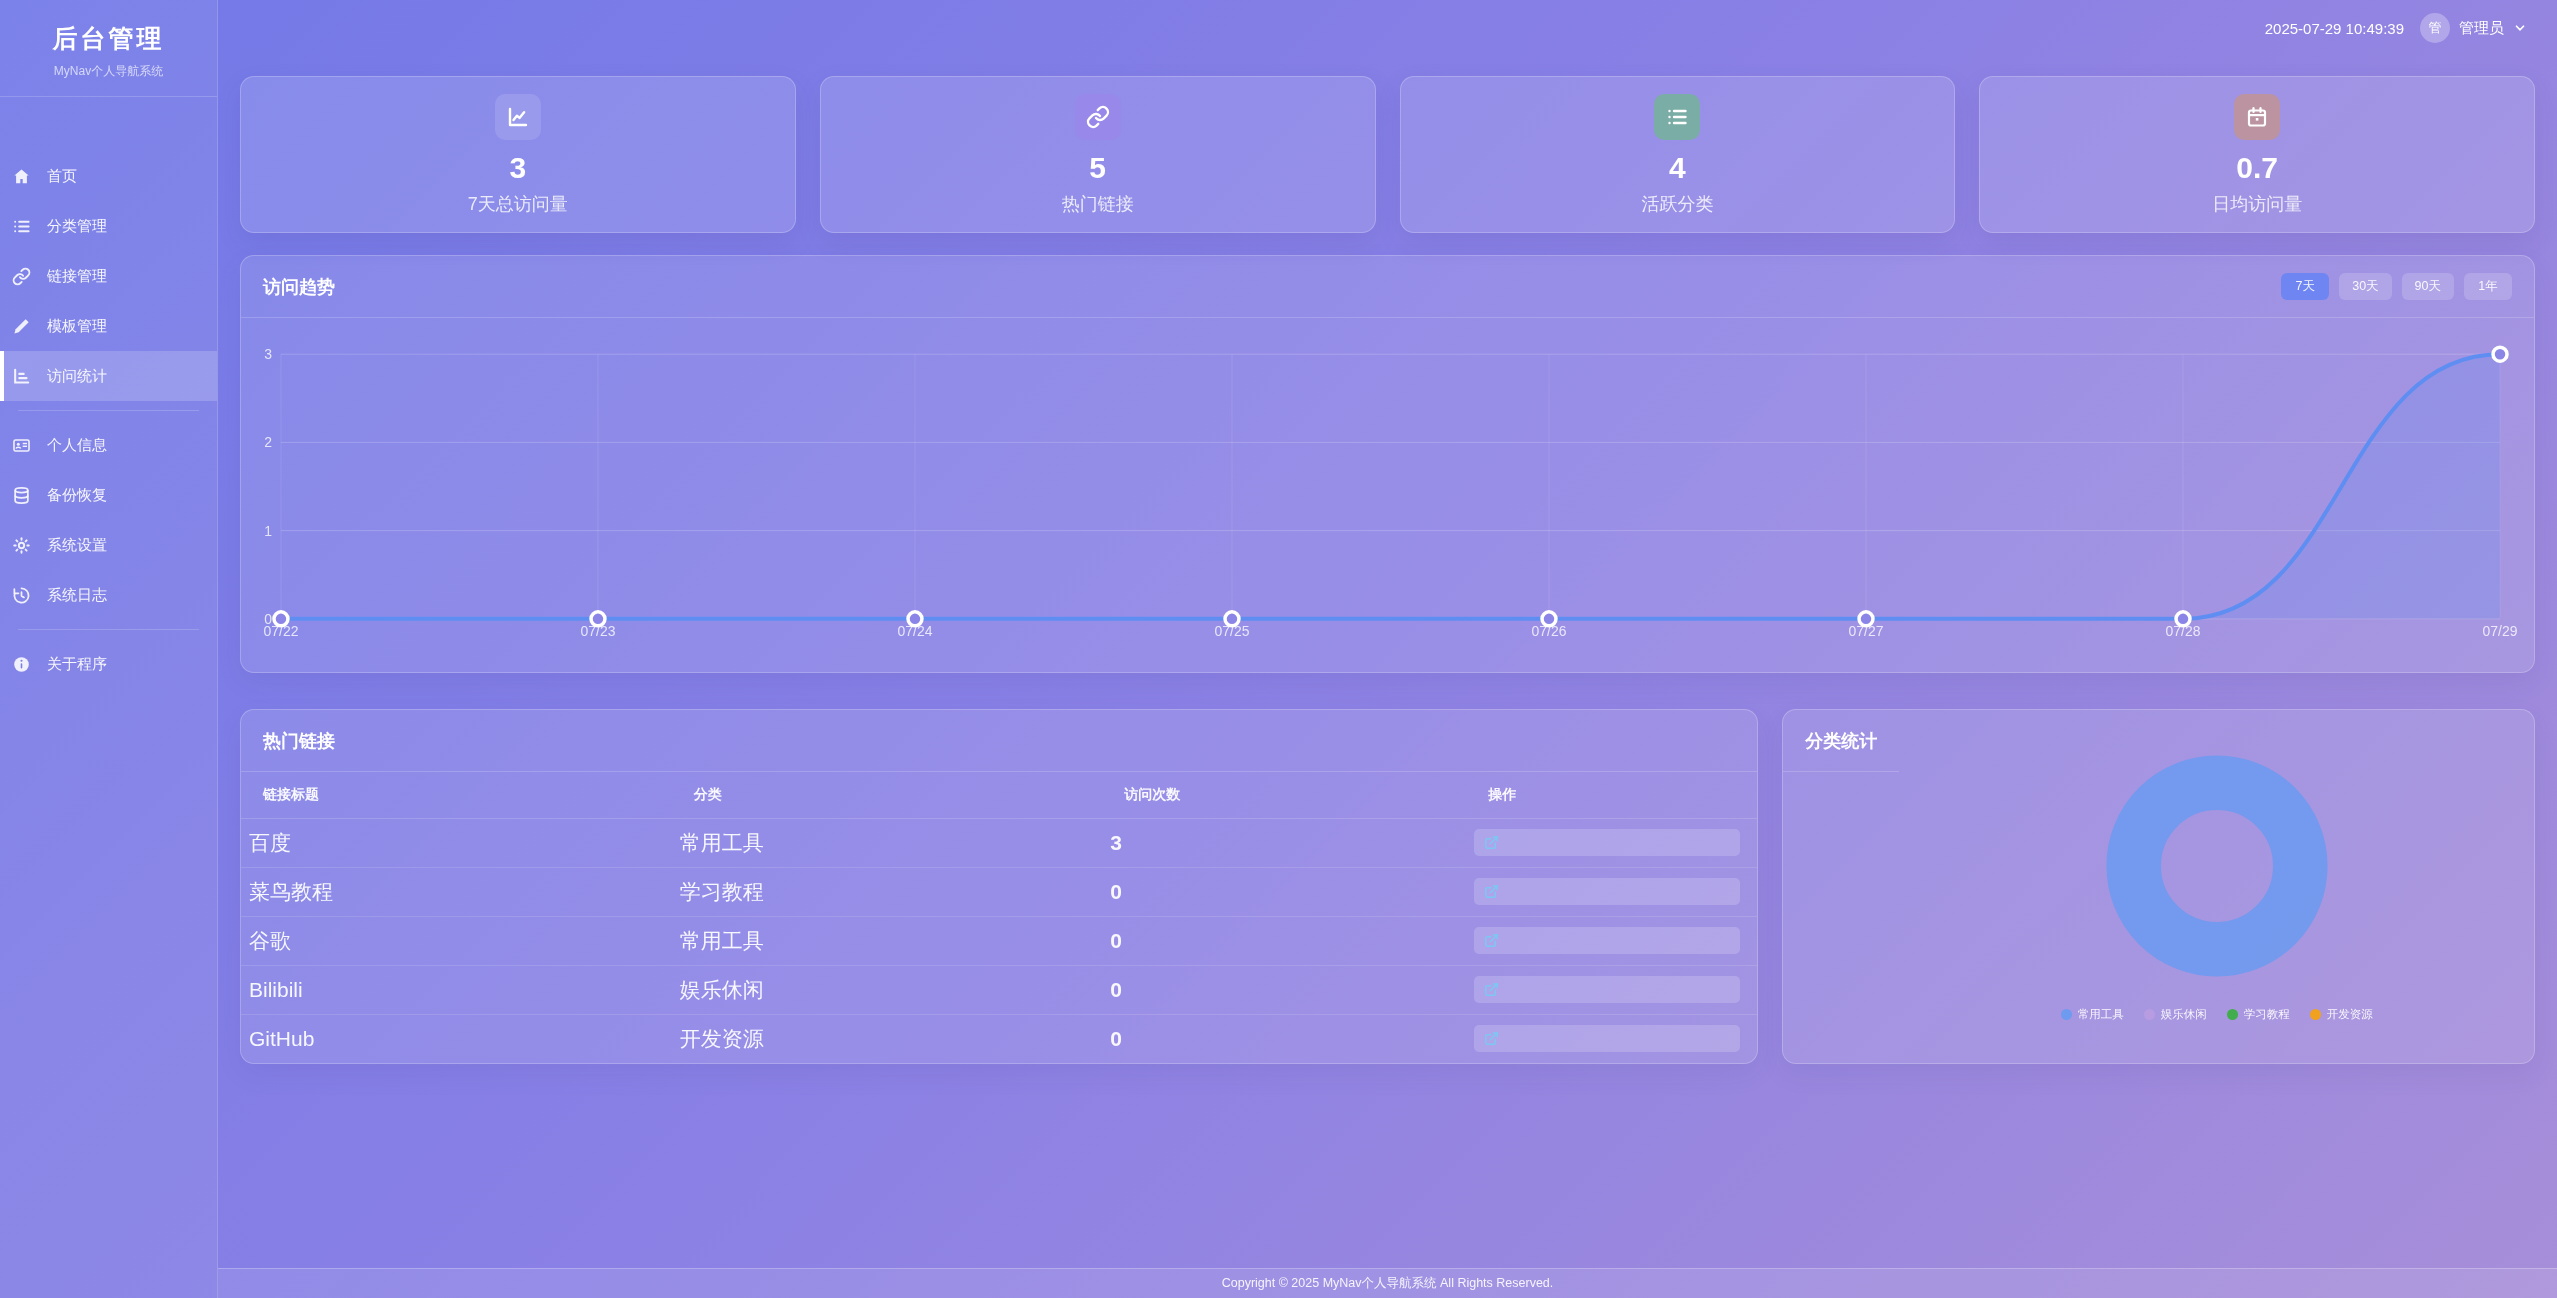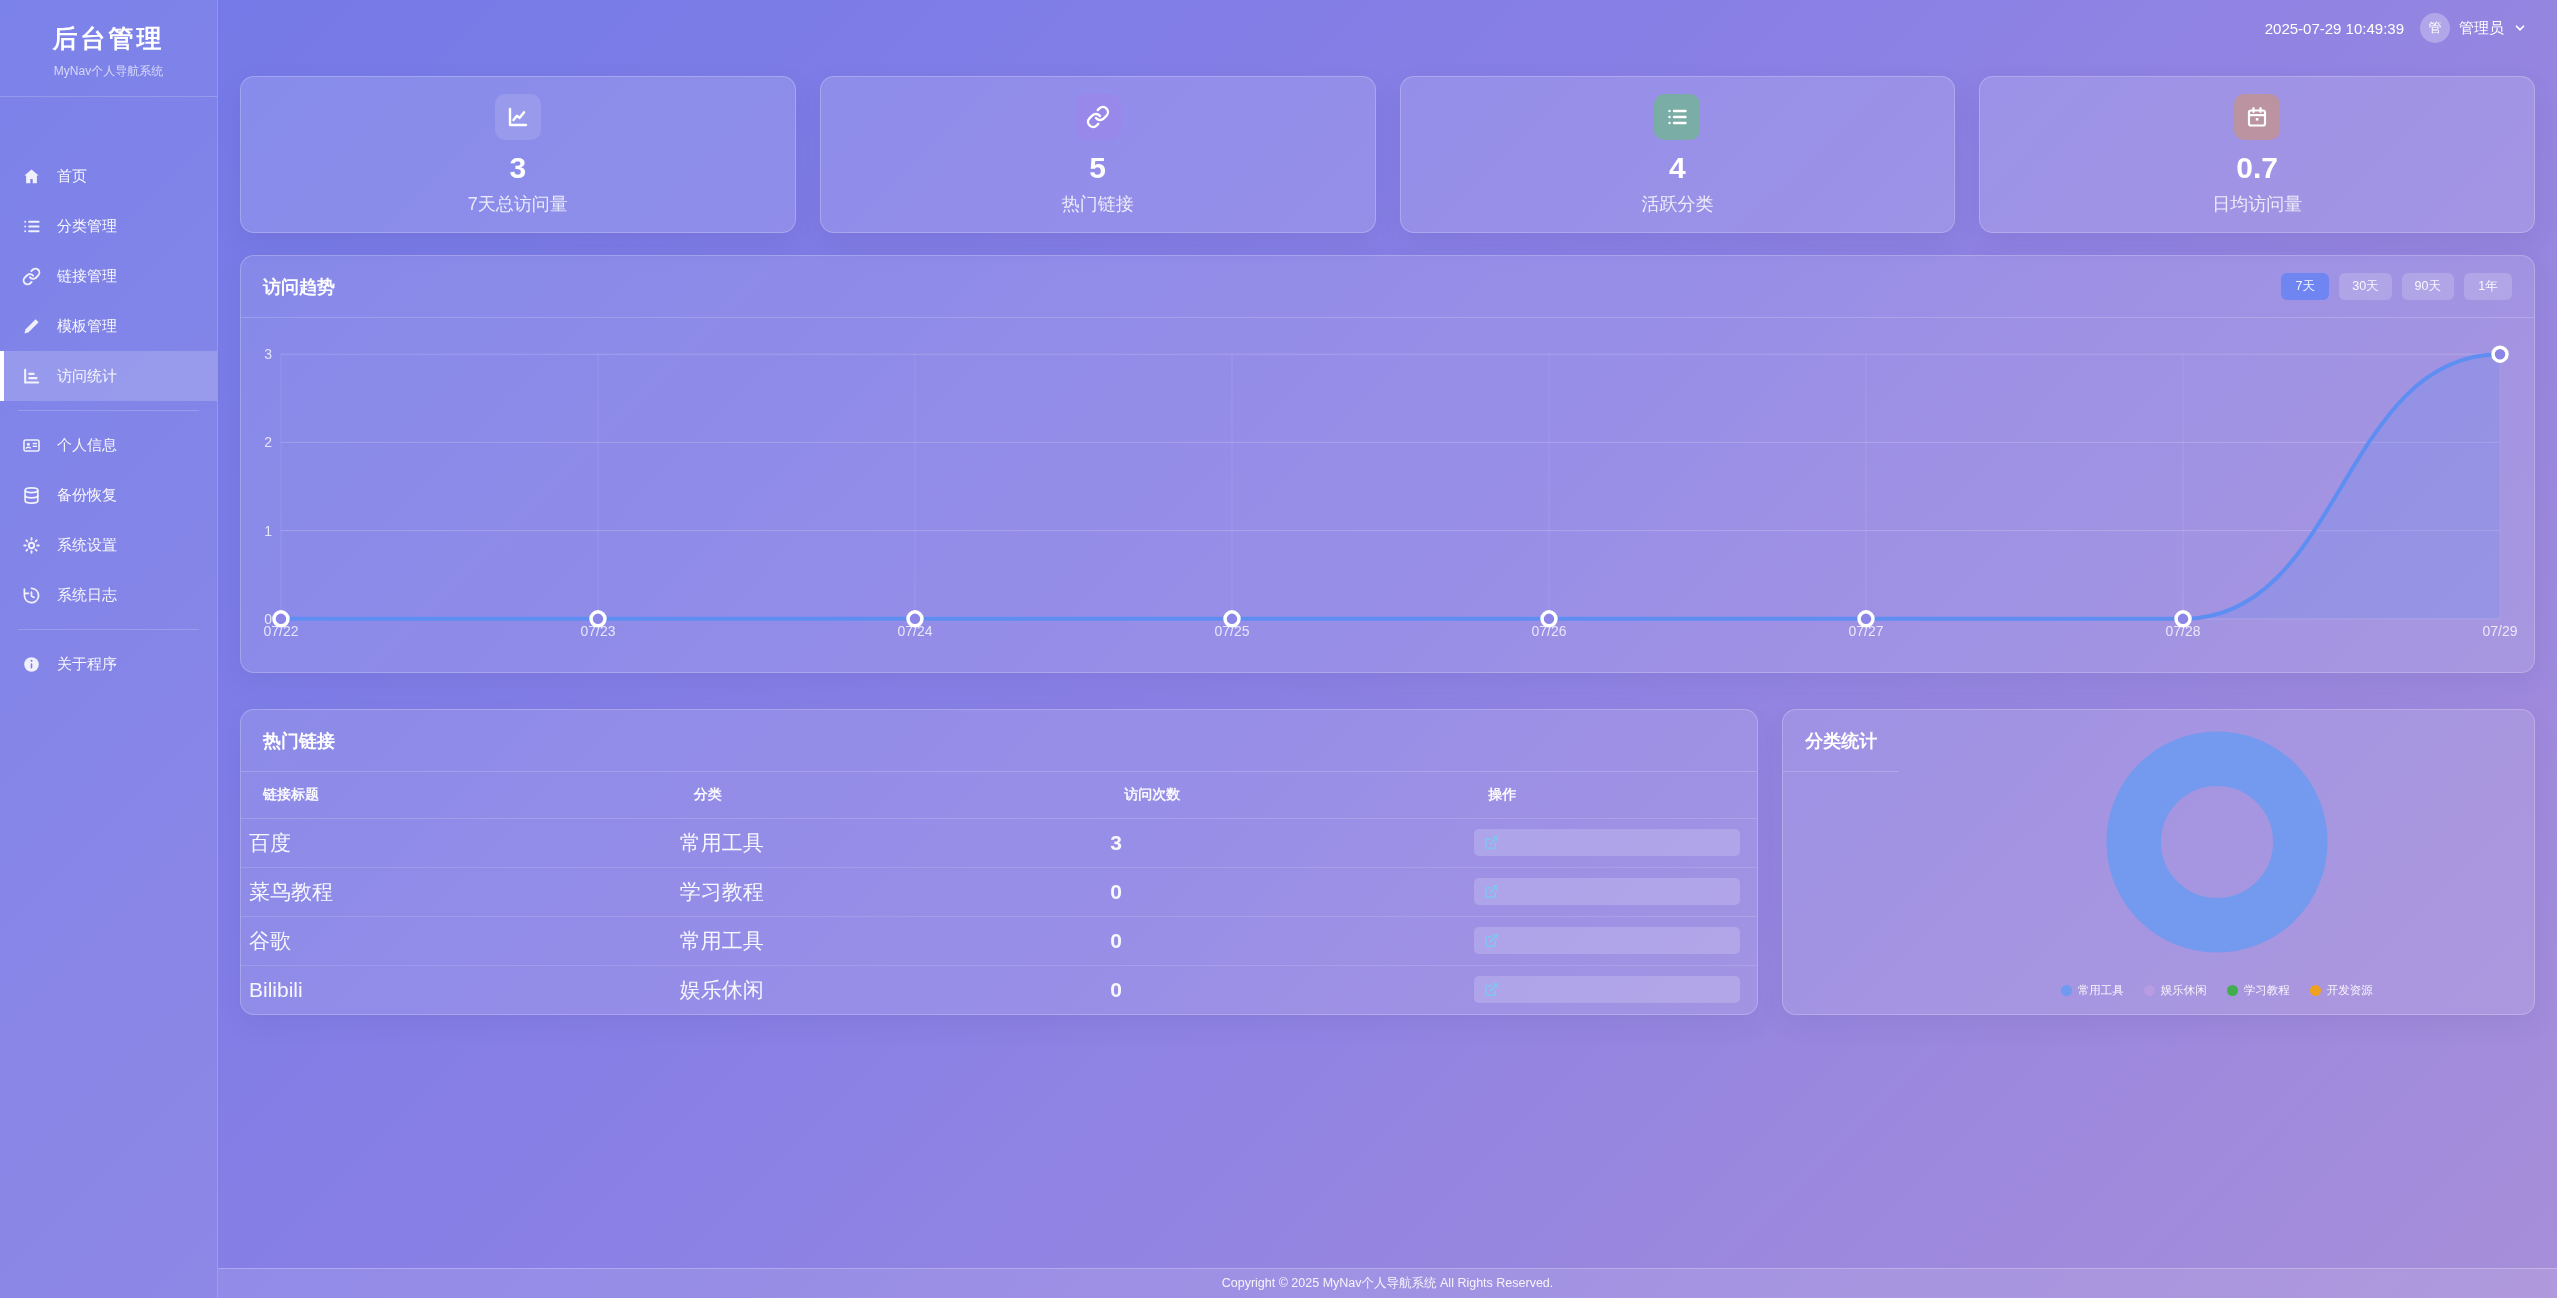--- a/index.html
+++ b/index.html
@@ -9,21 +9,21 @@
     background:linear-gradient(135deg,#7279e8 0%,#8a80e5 48%,#a78ed9 100%);
     color:#fff; display:flex; overflow:hidden;
   }
   
   .sidebar { flex:0 0 218px; width:218px; background:rgba(255,255,255,0.07);
     border-right:1px solid rgba(255,255,255,0.16); display:flex; flex-direction:column;gap:36px; }
   .brand { padding:22px 8px 16px; text-align:center; border-bottom:1px solid rgba(255,255,255,0.18); }
   .brand-title { font-size:25px; font-weight:bold; letter-spacing:3px; }
   .brand-sub { font-size:12px; color:rgba(255,255,255,0.68); margin-top:8px; }
   .menu { margin-top:18px; }
-  .menu-item { height:50px; display:flex; align-items:center; padding-left:22px; gap:16px;
+  .menu-item { height:50px; display:flex; align-items:center; padding-left:12px; gap:16px;
     font-size:15px; color:rgba(255,255,255,0.93); cursor:pointer; position:relative; }
   .menu-item.active { background:rgba(255,255,255,0.18); }
   .menu-item.active::before { content:""; position:absolute; left:0; top:0; bottom:0; width:4px; background:#fff; }
   .mi { width:19px; height:19px; flex:0 0 19px; opacity:0.95; }
   .mi svg { width:100%; height:100%; display:block; }
   .menu-divider { height:1px; background:rgba(255,255,255,0.18); margin:9px 18px; }
   
   .main { flex:1; display:flex; flex-direction:column; min-width:0; }
   .topbar { flex:0 0 56px; display:flex; align-items:center; justify-content:flex-end;
     padding:0 30px; gap:16px; font-size:15px; }
@@ -391,20 +391,34 @@
               <td>
                   <span class="action-bar">
                     <svg viewBox="0 0 24 24" fill="none" stroke="currentColor" stroke-width="2.4" stroke-linecap="round" stroke-linejoin="round" style="color: rgb(124, 200, 244);">
                       <path d="M18 13v6a2 2 0 0 1-2 2H5a2 2 0 0 1-2-2V8a2 2 0 0 1 2-2h6"></path>
                       <path d="M15 3h6v6"></path>
                       <path d="M10 14 21 3"></path>
                     </svg>
                   </span>
                 </td>
             </tr>
+            <tr>
+              <td>GitHub</td>
+              <td>开发资源</td>
+              <td class="visits">0</td>
+              <td>
+                  <span class="action-bar">
+                    <svg viewBox="0 0 24 24" fill="none" stroke="currentColor" stroke-width="2.4" stroke-linecap="round" stroke-linejoin="round" style="color: rgb(124, 200, 244);">
+                      <path d="M18 13v6a2 2 0 0 1-2 2H5a2 2 0 0 1-2-2V8a2 2 0 0 1 2-2h6"></path>
+                      <path d="M15 3h6v6"></path>
+                      <path d="M10 14 21 3"></path>
+                    </svg>
+                  </span>
+                </td>
+            </tr>
           </tbody>
         </table>
       </section>
 
       <section class="panel donut-panel">
         <div class="panel-head">
           <div class="panel-title">分类统计</div>
         </div>
         <div class="donut-body">
           <svg class="donut" viewBox="0 0 240 240">

